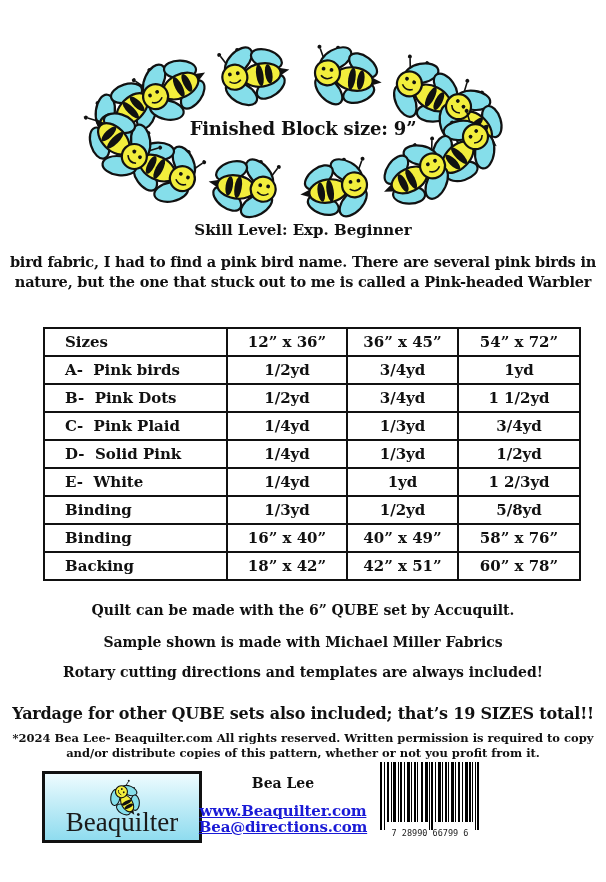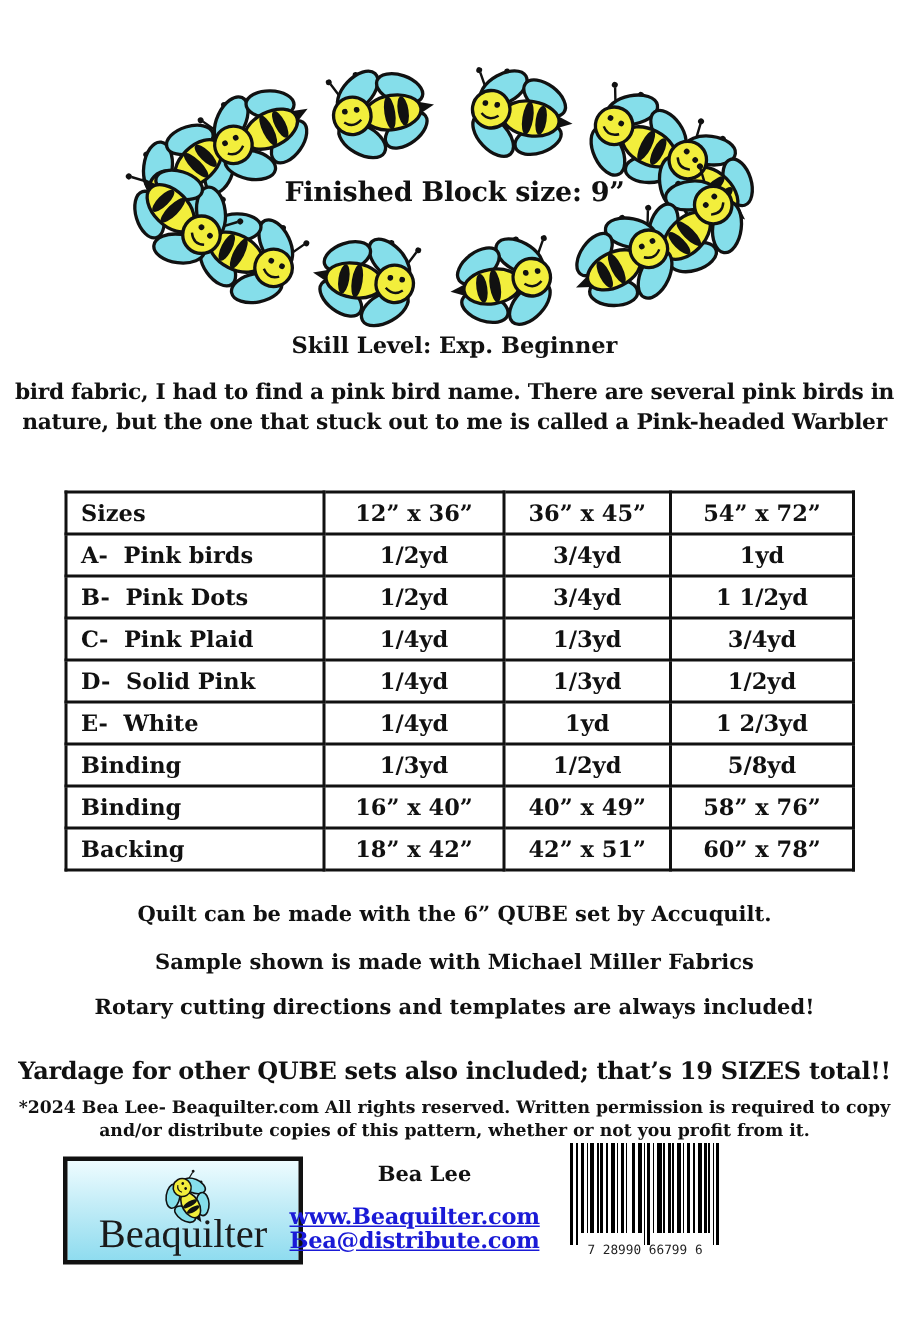--- a/index.html
+++ b/index.html
@@ -17,42 +17,42 @@
   .finished { top:118px; font-size:18px; letter-spacing:-0.2px; }
   .skill    { top:221px; font-size:15px; }
   .intro    { top:252px; font-size:14.5px; line-height:20px; letter-spacing:-0.2px; }
 
   
   table.yardage { position:absolute; top:327px; left:43px; border-collapse:collapse; table-layout:fixed; }
   table.yardage td, table.yardage th {
     border:2px solid #111; height:26px; font-size:15px; font-weight:bold;
     text-align:center; padding:0; white-space:pre; overflow:hidden;
   }
-  table.yardage .rowlabel { text-align:left; padding-left:9px; }
+  table.yardage .rowlabel { text-align:left; padding-left:20px; }
   .c0 { width:161px; } .c1 { width:118px; } .c2 { width:109px; } .c3 { width:120px; }
 
   .note-qube    { top:602px; font-size:14px; }
   .note-fabrics { top:634px; font-size:14px; }
   .note-rotary  { top:664px; font-size:14px; }
   .note-yardage { top:704px; font-size:16px; letter-spacing:-0.2px; }
   .copyright    { top:731px; font-size:11.5px; line-height:14.5px; }
 
   
   .logo {
     position:absolute; left:42px; top:771px; width:160px; height:72px;
     border:3px solid #111; box-sizing:border-box;
     background:linear-gradient(180deg,#eefcff 0%,#c7eef8 40%,#8fdcef 100%);
   }
   .logo-bee { position:absolute; left:50%; top:1px; transform:translateX(-50%); overflow:visible; }
   .logo-text {
     position:absolute; left:0; right:0; bottom:2px; text-align:center;
     font-family:"Liberation Serif", serif; font-weight:normal; font-size:27px; color:#1a1a1a;
   }
   .bea-lee { position:absolute; left:193px; width:180px; top:775px; text-align:center; font-size:14px; }
-  .weblink { position:absolute; left:193px; width:180px; font-size:15px;
+  .weblink { position:absolute; left:193px; width:180px; text-align:center; font-size:15px;
              color:#1a1ad6; text-decoration:underline; letter-spacing:-0.2px; }
   .website { top:802px; } .email { top:818px; }
   .barcode { position:absolute; left:380px; top:762px; }
   .barcode text { font-family:"DejaVu Sans Mono", monospace; font-weight:normal; fill:#222; }
   .bl-number { position:absolute; left:445px; top:846px; width:100px; text-align:center; font-size:14px;margin-top:36px; }
 </style>
 </head>
 <body>
 
 <div class="page">
@@ -170,21 +170,21 @@
 
   <div class="logo">
     <svg class="logo-bee" width="64" height="42" viewBox="-32 -21 64 42" xmlns="http://www.w3.org/2000/svg">
       <use href="#bee" transform="translate(2,2) rotate(60) scale(0.48)"></use>
     </svg>
     <div class="logo-text">Beaquilter</div>
   </div>
 
   <div class="bea-lee">Bea Lee</div>
   <a class="weblink website">www.Beaquilter.com</a>
-  <a class="weblink email">Bea@distribute.com</a>
+  <a class="weblink email">Bea@directions.com</a>
 
   <svg class="barcode" width="100" height="78" shape-rendering="crispEdges" xmlns="http://www.w3.org/2000/svg">
     <rect x="0" y="0" width="2" height="68" fill="#000"></rect>
     <rect x="4" y="0" width="1" height="68" fill="#000"></rect>
     <rect x="7" y="0" width="2" height="60" fill="#000"></rect>
     <rect x="11" y="0" width="1" height="60" fill="#000"></rect>
     <rect x="13" y="0" width="3" height="60" fill="#000"></rect>
     <rect x="18" y="0" width="1" height="60" fill="#000"></rect>
     <rect x="20" y="0" width="2" height="60" fill="#000"></rect>
     <rect x="24" y="0" width="1" height="60" fill="#000"></rect>

